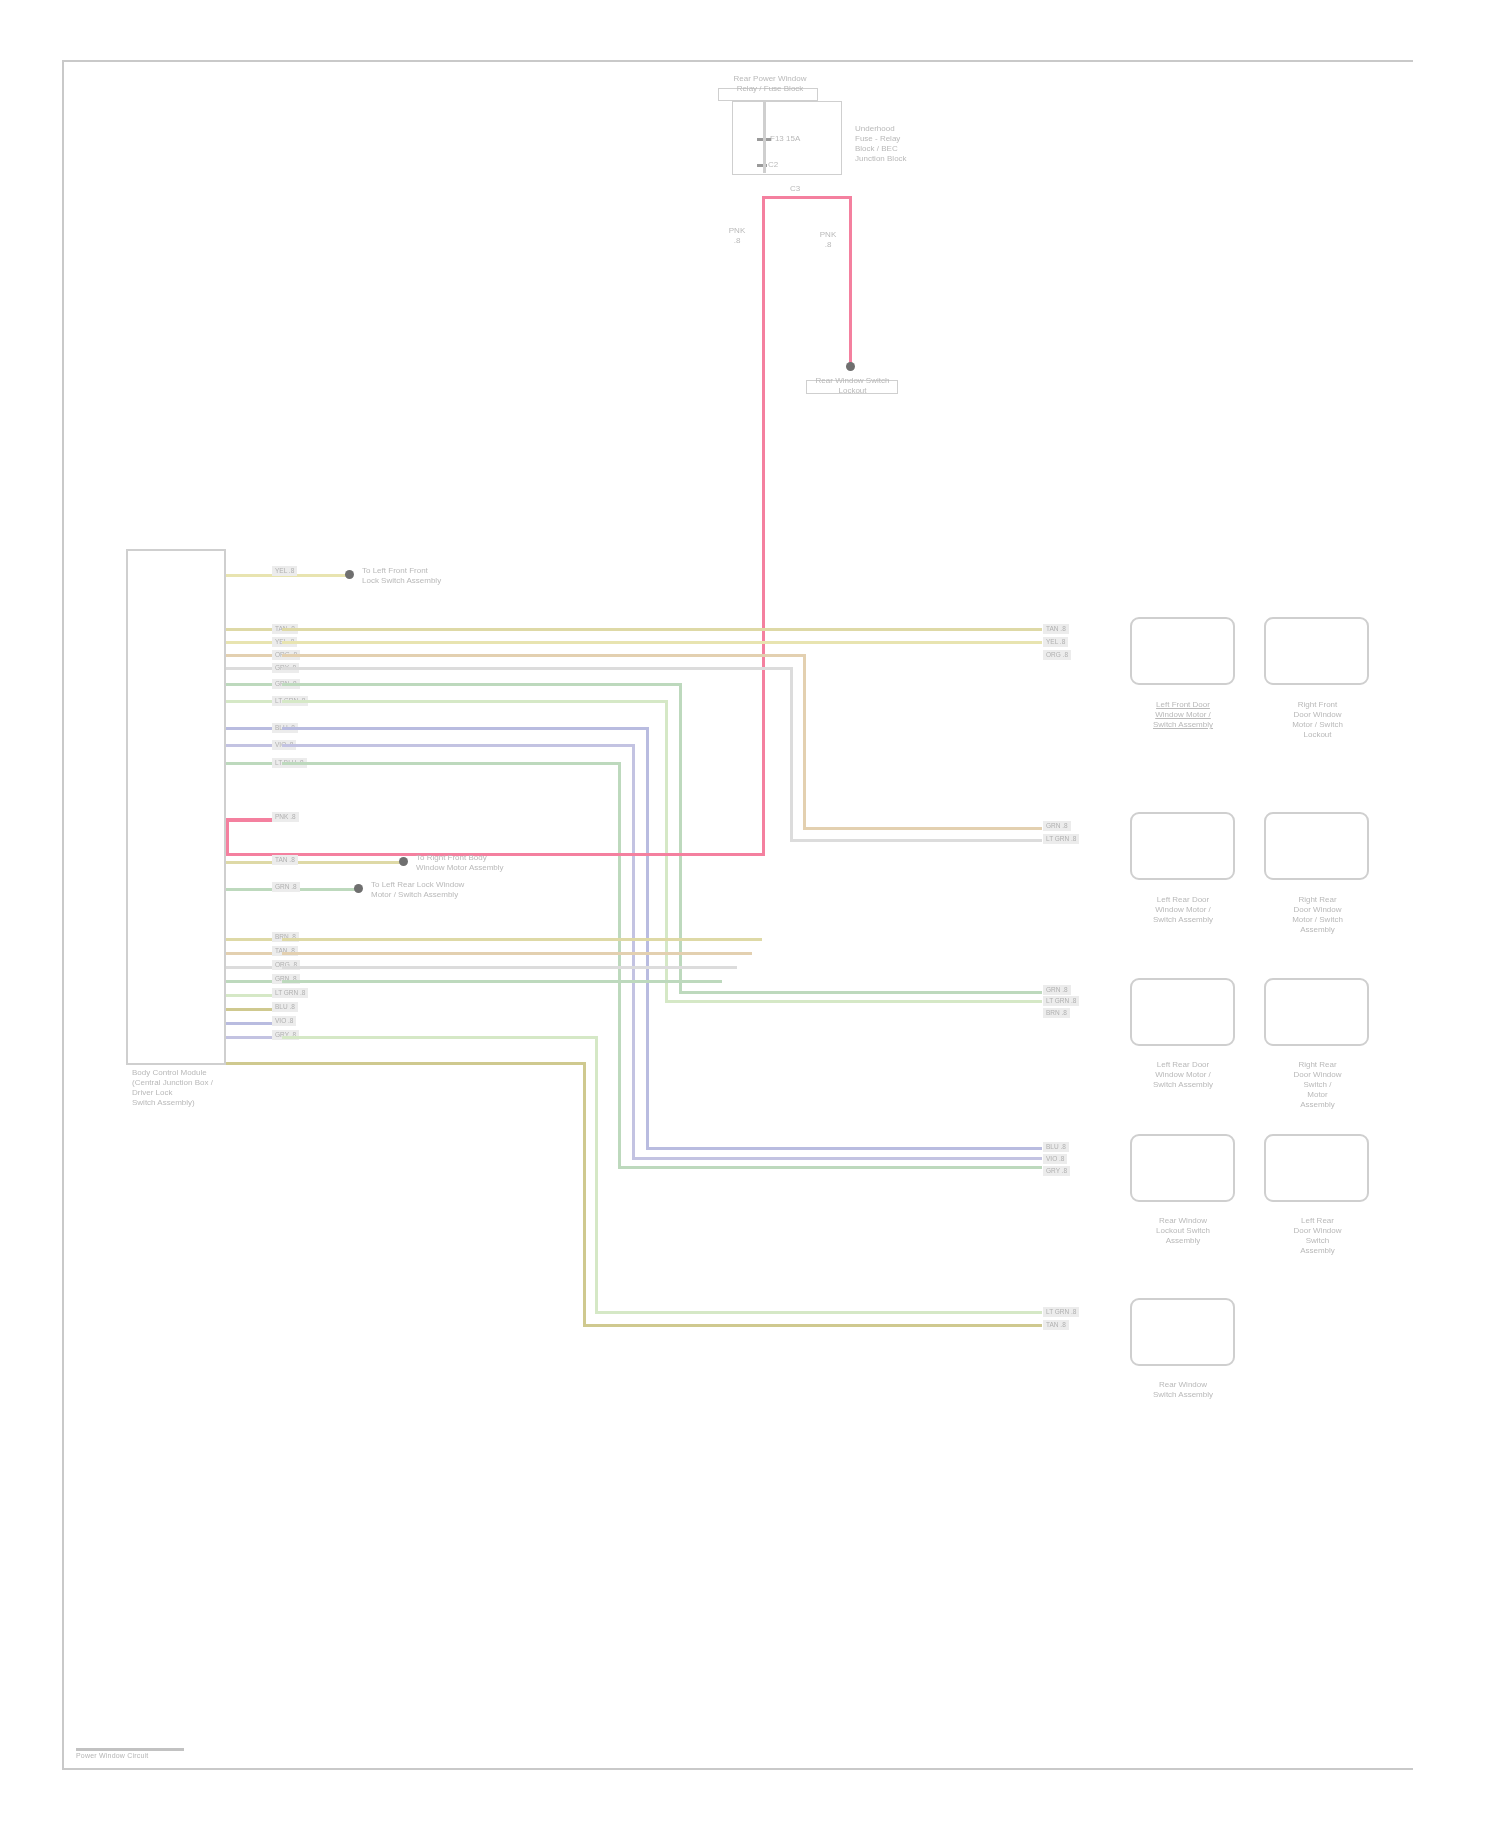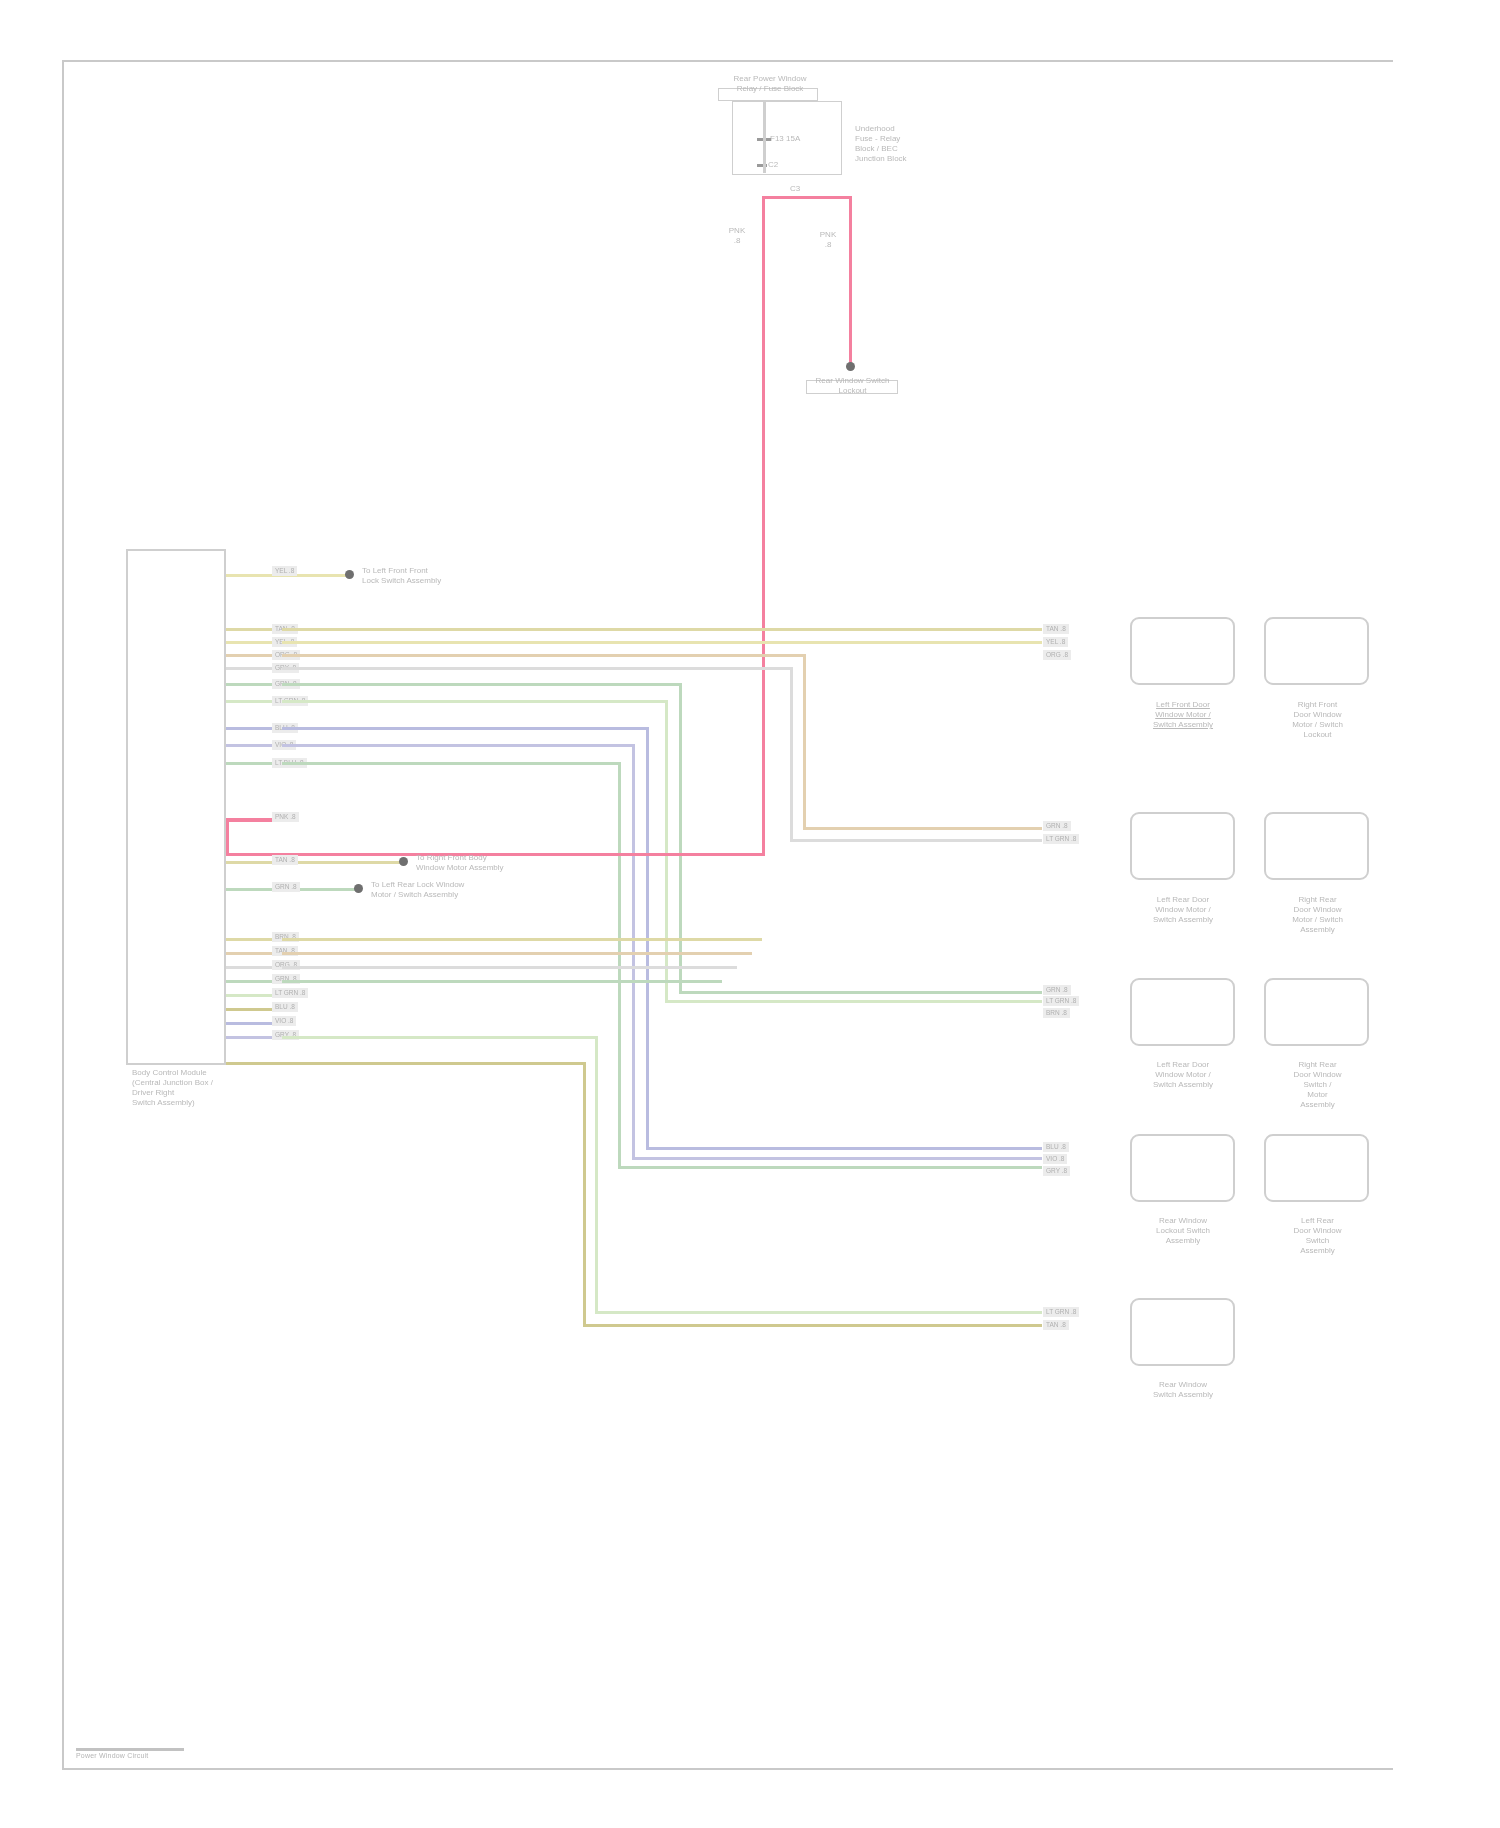--- a/index.html
+++ b/index.html
@@ -5,20 +5,21 @@
 <style>
   html,body{margin:0;padding:0;background:#ffffff;}
   body{font-family:"Liberation Sans", sans-serif;}
 
   #page{
     position:relative;
     width:1393px;
     height:1828px;
     background:#ffffff;
     overflow:hidden;
+    padding-left:20px;
   }
 
   
   #frame{
     position:absolute;
     left:62px; top:60px;
     width:1355px; height:1710px;
     border:2px solid #c9c9c9;
     background:#ffffff;
     box-sizing:border-box;
@@ -134,21 +135,21 @@
 .8</div>
 
   <div class="dot" style="left:846px;top:362px;"></div>
   <div class="box" style="left:806px;top:380px;width:92px;height:14px;border-width:1px;"></div>
   <div class="lbl c" style="left:790px;top:376px;width:125px;">Rear Window Switch
 Lockout</div>
 
   <div class="box" style="left:126px;top:549px;width:100px;height:516px;"></div>
   <div class="lbl l" style="left:132px;top:1068px;width:120px;">Body Control Module
 (Central Junction Box /
-Driver Right
+Driver Lock
 Switch Assembly)</div>
 
   <div class="w wh" style="left:226px;top:574px;width:124px;background:#e8e4b0;"></div>
   <div class="tag" style="left:272px;top:566px;">YEL .8</div>
   <div class="dot" style="left:345px;top:570px;"></div>
   <div class="lbl l" style="left:362px;top:566px;width:120px;">To Left Front Front
 Lock Switch Assembly</div>
 
   <div class="pin" style="left:226px;top:628px;width:56px;background:#ded9a6;"></div>
   <div class="pin" style="left:226px;top:641px;width:56px;background:#e8e4b0;"></div>

